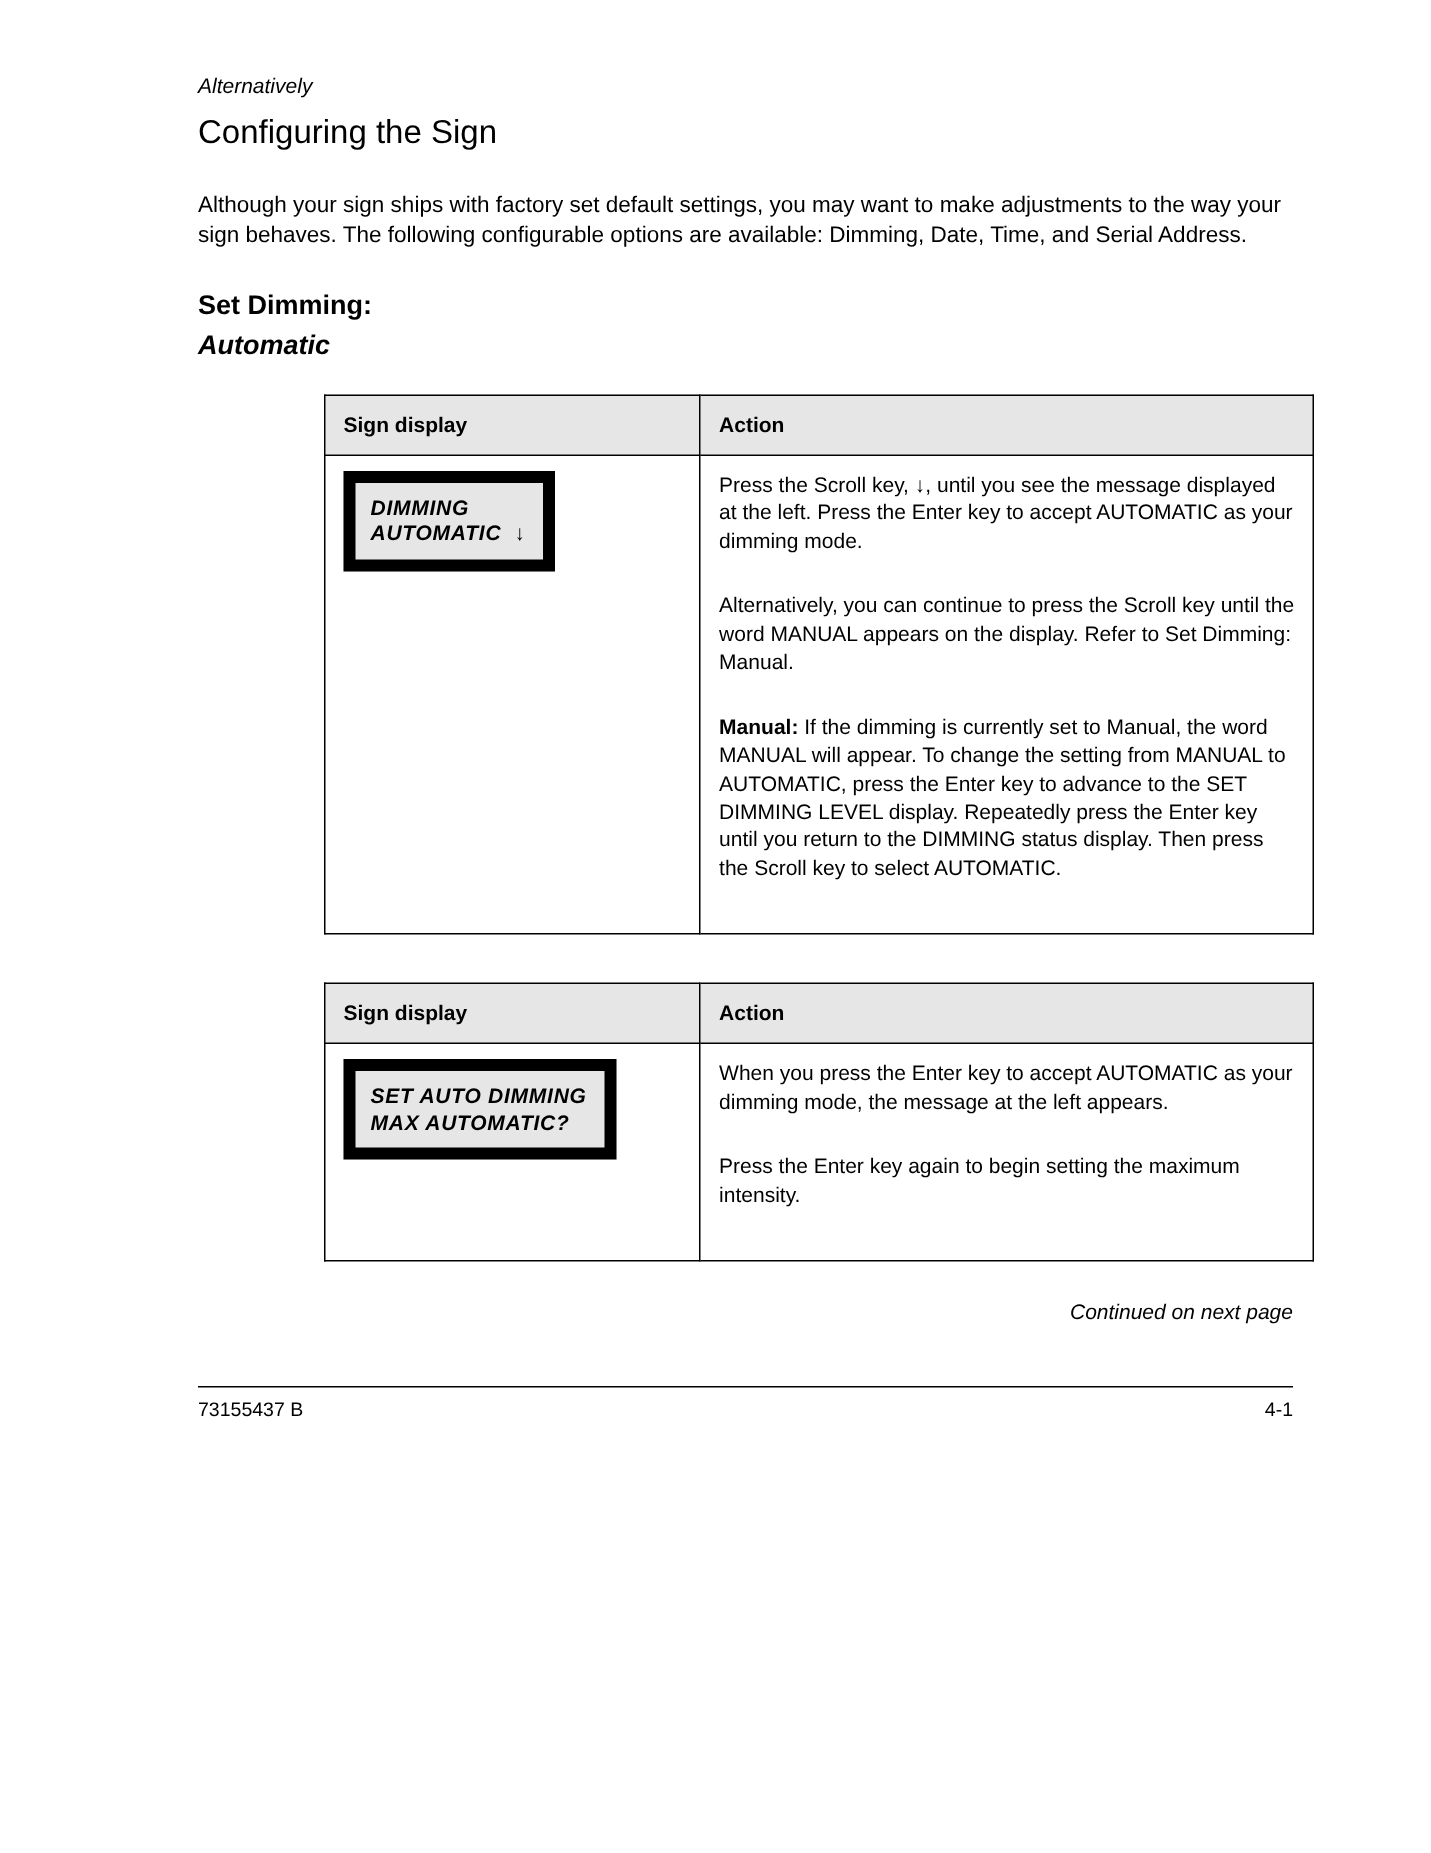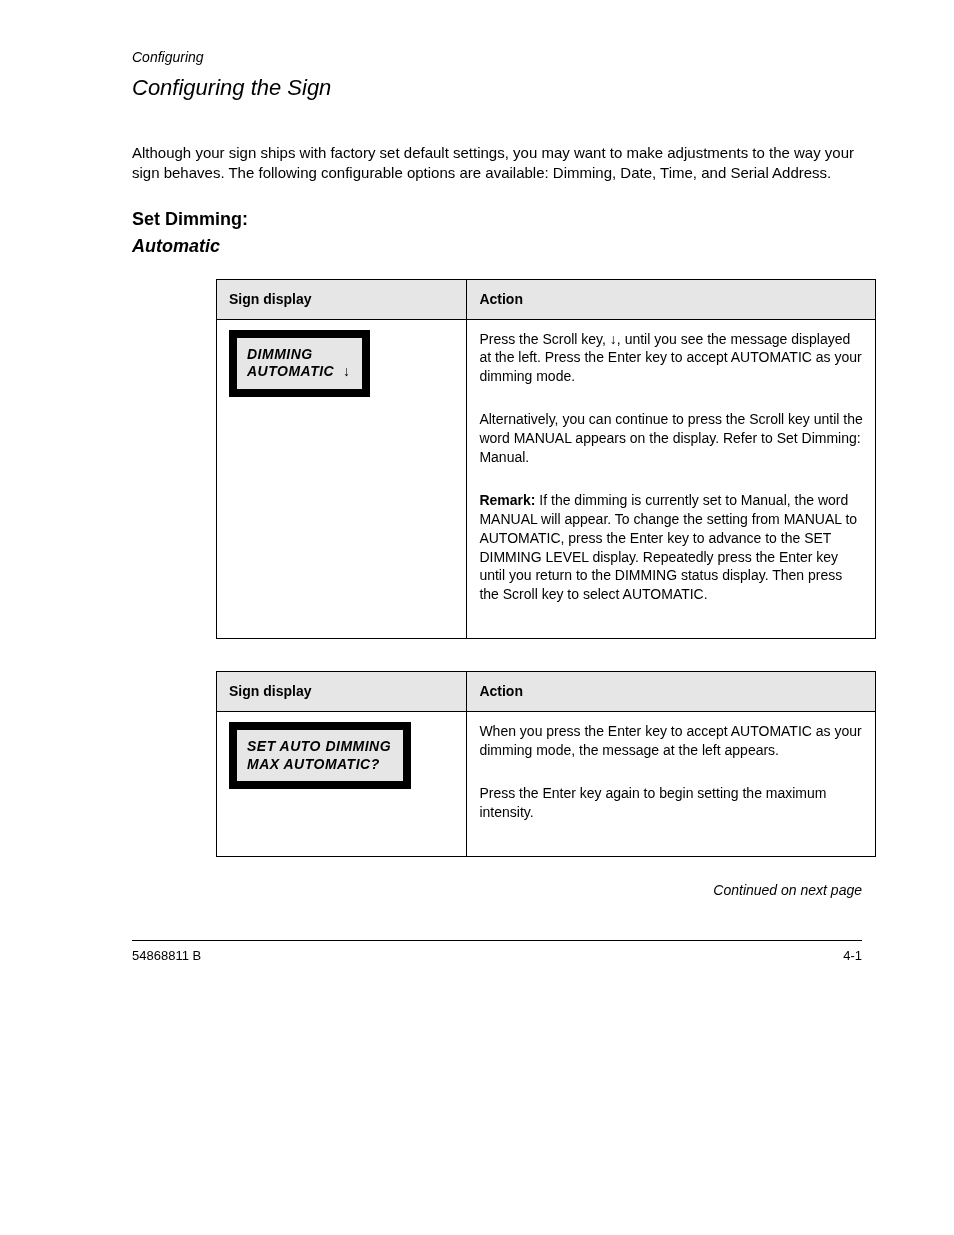--- a/index.html
+++ b/index.html
@@ -18,23 +18,22 @@
     padding: 48px 92px 48px 132px;
     box-sizing: border-box;
     position: relative;
   }
   .running-head {
     font-style: italic;
     font-size: 14px;
     margin-bottom: 6px;
   }
   .large-heading {
-    font-style: italic;
     font-size: 22px;
-    margin-bottom: 40px;
+    margin-bottom: 24px;
   }
   p {
     margin: 0 0 24px 0;
   }
   .section-title-outer {
     font-weight: bold;
     font-size: 18px;
     margin-top: 12px;
     margin-bottom: 3px;
   }
@@ -90,21 +89,21 @@
   }
   .down-arrow::after {
     content: "↓";
   }
 </style>
 </head>
 <body>
 
 <div class="page">
 
-  <div class="running-head">Configuring</div>
+  <div class="running-head">Alternatively</div>
 
   <div class="large-heading">Configuring the Sign</div>
 
   <p>Although your sign ships with factory set default settings, you may want to make adjustments to the way your sign behaves. The following configurable options are available: Dimming, Date, Time, and Serial Address.</p>
 
   <div class="section-title-outer">Set Dimming:</div>
   <div class="section-title-inner">Automatic</div>
 
 
   <table class="box">
@@ -117,21 +116,21 @@
       <td>
         <span class="lcd"><span>DIMMING</span>
 <span>AUTOMATIC  ↓</span></span>
       </td>
       <td>
         <p>
           <span>Press the Scroll key, </span><span class="down-arrow"></span><span>, until you see the message displayed at the left. Press the Enter key to accept AUTOMATIC as your dimming mode.</span>
         </p>
         <p>Alternatively, you can continue to press the Scroll key until the word MANUAL appears on the display. Refer to Set Dimming: Manual.</p>
         <p>
-          <b>Remark:</b><span> If the dimming is currently set to Manual, the word MANUAL will appear. To change the setting from MANUAL to AUTOMATIC, press the Enter key to advance to the SET DIMMING LEVEL display. Repeatedly press the Enter key until you return to the DIMMING status display. Then press the Scroll key to select AUTOMATIC.</span>
+          <b>Manual:</b><span> If the dimming is currently set to Manual, the word MANUAL will appear. To change the setting from MANUAL to AUTOMATIC, press the Enter key to advance to the SET DIMMING LEVEL display. Repeatedly press the Enter key until you return to the DIMMING status display. Then press the Scroll key to select AUTOMATIC.</span>
         </p>
       </td>
     </tr>
   </tbody>
     </table>
 
   <table class="box">
     <tbody>
         <tr>
       <th class="col-display">Sign display</th>
@@ -146,17 +145,17 @@
         <p>When you press the Enter key to accept AUTOMATIC as your dimming mode, the message at the left appears.</p>
         <p>Press the Enter key again to begin setting the maximum intensity.</p>
       </td>
     </tr>
   </tbody>
     </table>
 
   <div class="continued">Continued on next page</div>
 
   <div class="footer-rule">
-    <span>54868811 B</span>
+    <span>73155437 B</span>
     <span>4-1</span>
   </div>
 
 </div>
 
 </body></html>

